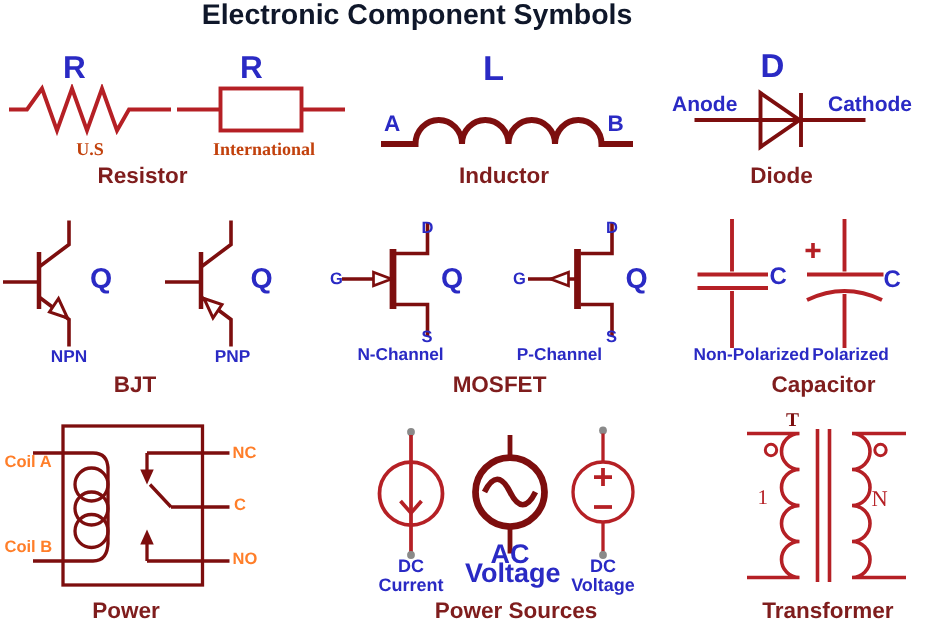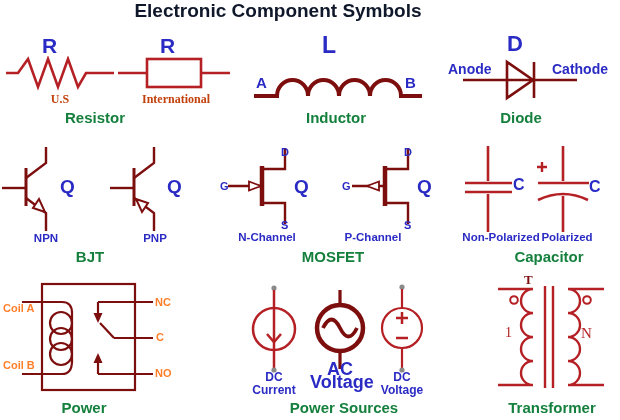--- a/index.html
+++ b/index.html
@@ -2,21 +2,21 @@
 <html><head>
 <meta charset="utf-8">
 <style>
   html,body{margin:0;padding:0;background:#fff;}
   #stage{position:relative;width:620px;height:420px;background:#fff;overflow:hidden;
          font-family:"Liberation Sans",sans-serif;}
   .abs{position:absolute;}
   .ttl{font-weight:bold;font-size:19px;color:#0f172a;text-align:center;}
   .ref{color:#2a2ac4;font-weight:bold;}
   .blue{color:#2a2ac4;font-weight:bold;}
-  .cname{color:#15803d;font-weight:bold;font-size:15px;text-align:center;}
+  .cname{color:#7f1d1d;font-weight:bold;font-size:15px;text-align:center;}
   .sub{color:#2a2ac4;font-weight:bold;font-size:11.5px;text-align:center;}
   .serifred{font-family:"Liberation Serif",serif;color:#c2410c;font-weight:bold;font-size:12px;text-align:center;}
   .orl{color:#ff7e29;font-weight:bold;font-size:11px;}
   .tserif{font-family:"Liberation Serif",serif;color:#b52025;}
   svg{display:block;}
   svg *{vector-effect:none;}
   .m{stroke:#7d0e0e;fill:none;}
   .r{stroke:#b52025;fill:none;}
   .g{fill:#8a8a8a;stroke:none;}
 </style>

